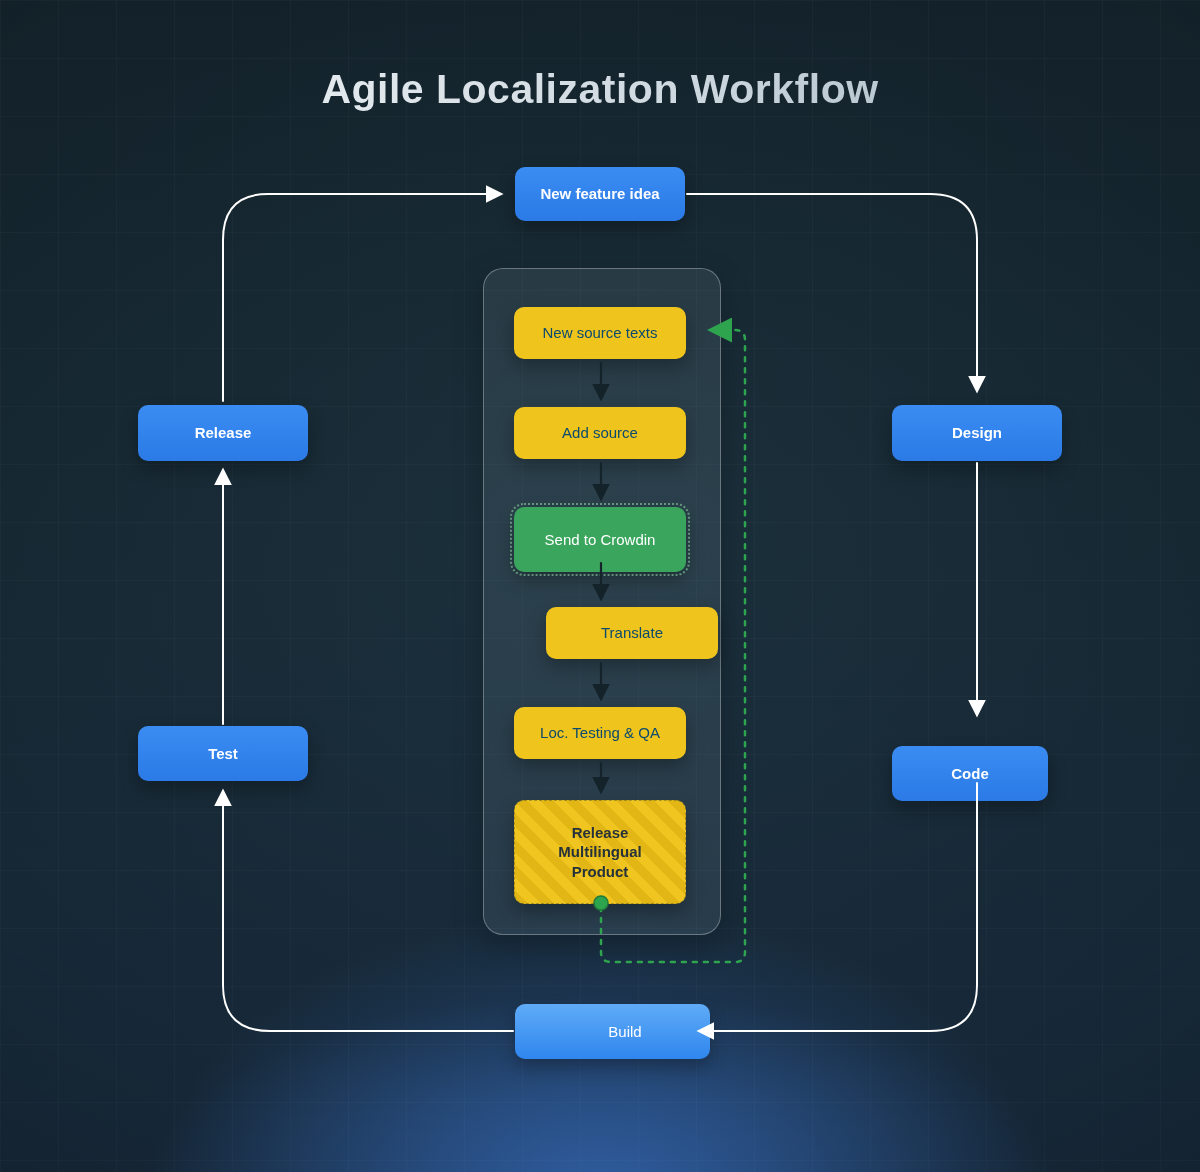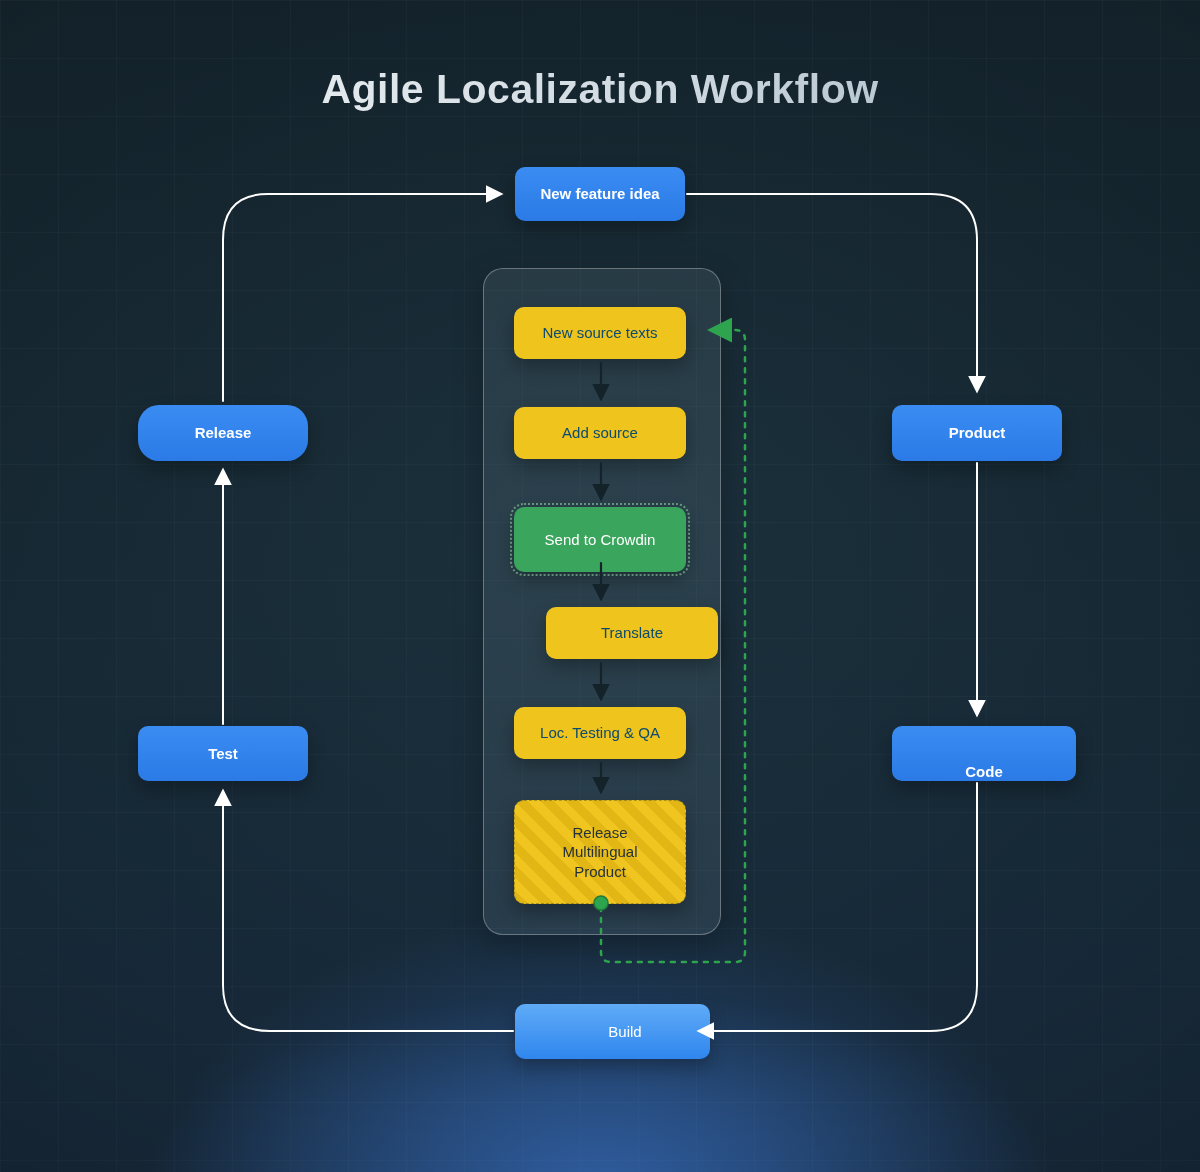--- a/index.html
+++ b/index.html
@@ -67,31 +67,31 @@
   .node.yellow {
     background:#eec41d; color:#0c4a6e; font-weight:500;
   }
   .node.green {
     background:#3aa55c; color:#ffffff; font-weight:500;
     outline:2px dotted rgba(150,220,170,0.55);
     outline-offset:2px;
   }
   .node.hatched {
     background:repeating-linear-gradient(45deg, #e2b614 0 9px, #f0c51f 9px 18px);
-    color:#25323a; font-weight:400;
+    color:#25323a; font-weight:700;
     border:1px dashed rgba(45,60,40,0.35);
     padding:8px 22px; box-sizing:border-box;
   }
   
   #node-new-feature-idea { left:515px; top:167px; width:170px; height:54px; }
   #node-design          { left:892px; top:405px; width:170px; height:56px; }
-  #node-code            { left:892px; top:726px; width:184px; height:55px;align-items:flex-end; }
+  #node-code            { left:892px; top:746px; width:156px; height:55px; }
   #node-build           { left:515px; top:1004px; width:170px; height:55px;padding-left:25px; }
   #node-test            { left:138px; top:726px; width:170px; height:55px; }
-  #node-release         { left:138px; top:405px; width:170px; height:56px;border-radius:21px; }
+  #node-release         { left:138px; top:405px; width:170px; height:56px; }
   
   #step-source    { left:514px; top:307px; width:172px; height:52px; }
   #step-context   { left:514px; top:407px; width:172px; height:52px; }
   #step-crowdin   { left:514px; top:507px; width:172px; height:65px; }
   #step-translate { left:514px; top:607px; width:172px; height:52px;margin-left:32px; }
   #step-qa        { left:514px; top:707px; width:172px; height:52px; }
   #step-release-product { left:514px; top:800px; width:172px; height:104px; }
   svg.arrows {
     position:absolute; inset:0;
     pointer-events:none;
@@ -106,21 +106,21 @@
   <div class="vignette"></div>
 
   <h1 class="page-title">Agile Localization Workflow</h1>
 
   <div class="panel"></div>
 
   <div class="node blue" id="node-new-feature-idea">
     <span>New feature idea</span>
   </div>
   <div class="node blue" id="node-design">
-    <span>Product</span>
+    <span>Design</span>
   </div>
   <div class="node blue" id="node-code">
     <span>Code</span>
   </div>
   <div class="node blue-light" id="node-build">
     <span>Build</span>
   </div>
   <div class="node blue" id="node-test">
     <span>Test</span>
   </div>

